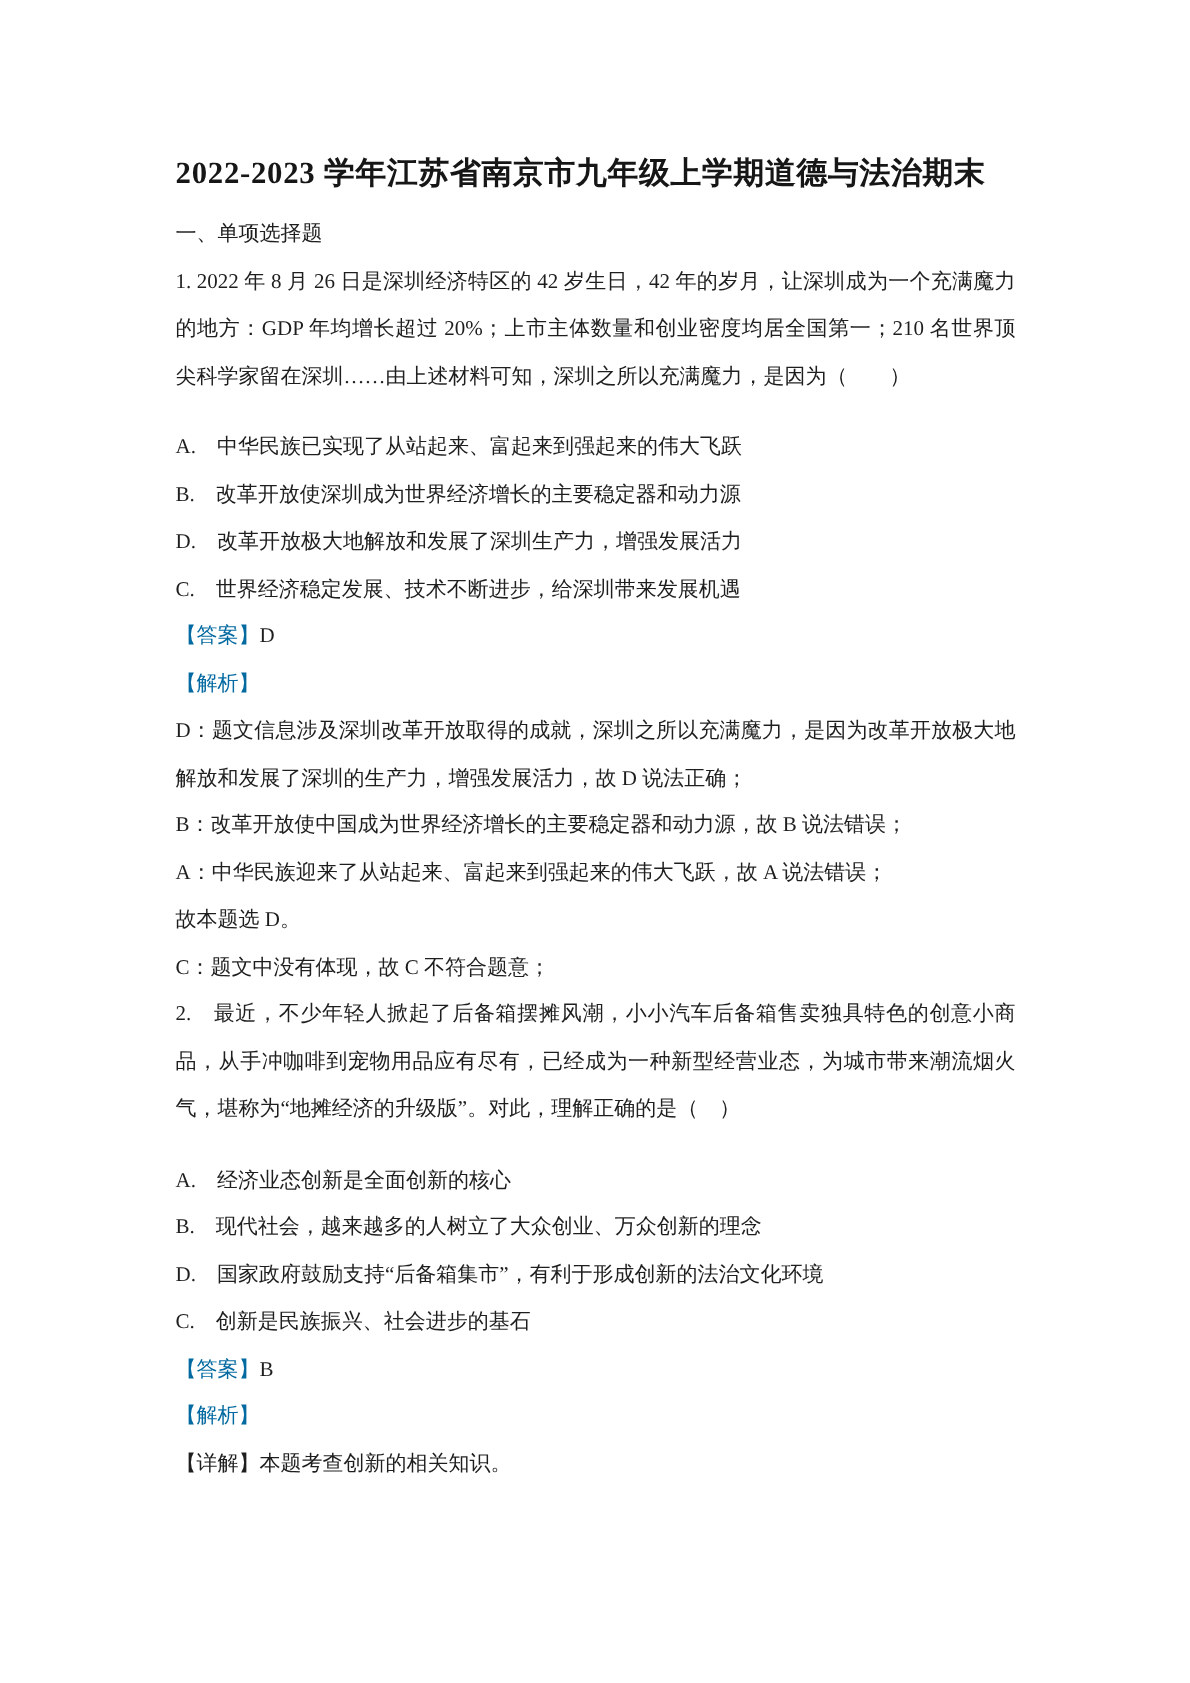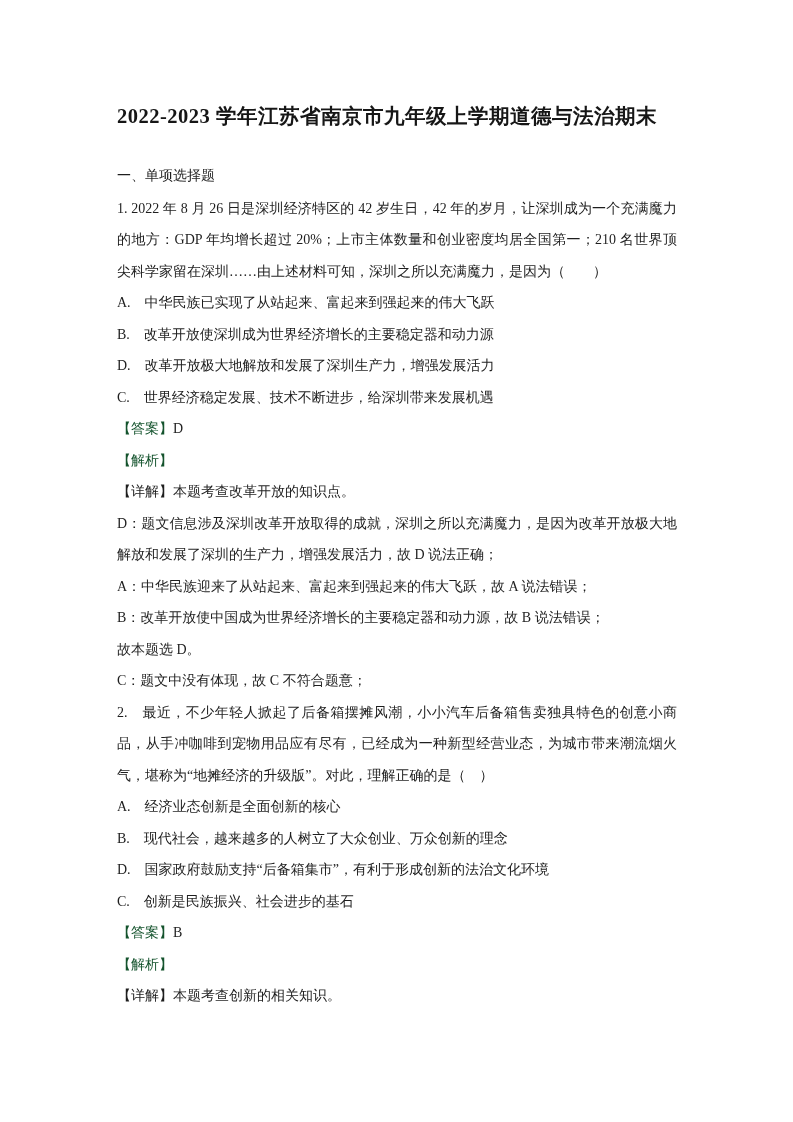--- a/index.html
+++ b/index.html
@@ -25,34 +25,33 @@
   }
   .doc-title {
     margin-top: 95px;
     font-size: 20.5px;
     font-weight: bold;
     line-height: 43px;
     color: #161616;
     letter-spacing: 0.5px;
   }
   .section-heading {
-    margin-top: 23px;
+    margin-top: 3px;
     line-height: 31.5px;
-    font-family: Liberation Mono, monospace;
   }
   p.line, p.stem, p.expl {
     line-height: 31.5px;
     margin: 0;
   }
   p.stem, p.expl {
     text-align: justify;
   }
-  .options-block { margin-top: 0; }
+  .options-block { margin-top: 16px; }
   .answer-block  { margin-top: 0px; }
-  .teal { color: #14532d; }
+  .teal { color: #0369a1; }
   .answer-value { color: #1e1e1e; }
 </style>
 </head>
 <body>
 
 <div class="page">
   <div class="content">
 
     <div class="doc-title">
       <div>2022-2023 学年江苏省南京市九年级上学期道德与法治期末</div>
@@ -66,24 +65,23 @@
       <div class="options-block">
         <p class="line">A.　中华民族已实现了从站起来、富起来到强起来的伟大飞跃</p>
         <p class="line">B.　改革开放使深圳成为世界经济增长的主要稳定器和动力源</p>
         <p class="line">D.　改革开放极大地解放和发展了深圳生产力，增强发展活力</p>
         <p class="line">C.　世界经济稳定发展、技术不断进步，给深圳带来发展机遇</p>
       </div>
 
       <div class="answer-block">
         <p class="line"><span class="teal">【答案】</span><span class="answer-value">D</span></p>
         <p class="line"><span class="teal">【解析】</span></p>
-        <p class="line"><span>【详解】</span><span>本题考查改革开放的知识点。</span></p>
         <p class="expl">D：题文信息涉及深圳改革开放取得的成就，深圳之所以充满魔力，是因为改革开放极大地解放和发展了深圳的生产力，增强发展活力，故 D 说法正确；</p>
+        <p class="expl">B：改革开放使中国成为世界经济增长的主要稳定器和动力源，故 B 说法错误；</p>
         <p class="expl">A：中华民族迎来了从站起来、富起来到强起来的伟大飞跃，故 A 说法错误；</p>
-        <p class="expl">B：改革开放使中国成为世界经济增长的主要稳定器和动力源，故 B 说法错误；</p>
         <p class="expl">故本题选 D。</p>
         <p class="expl">C：题文中没有体现，故 C 不符合题意；</p>
       </div>
     </div>
 
     <div>
       <p class="stem">2.　最近，不少年轻人掀起了后备箱摆摊风潮，小小汽车后备箱售卖独具特色的创意小商品，从手冲咖啡到宠物用品应有尽有，已经成为一种新型经营业态，为城市带来潮流烟火气，堪称为“地摊经济的升级版”。对此，理解正确的是（　）</p>
 
       <div class="options-block">
         <p class="line">A.　经济业态创新是全面创新的核心</p>

